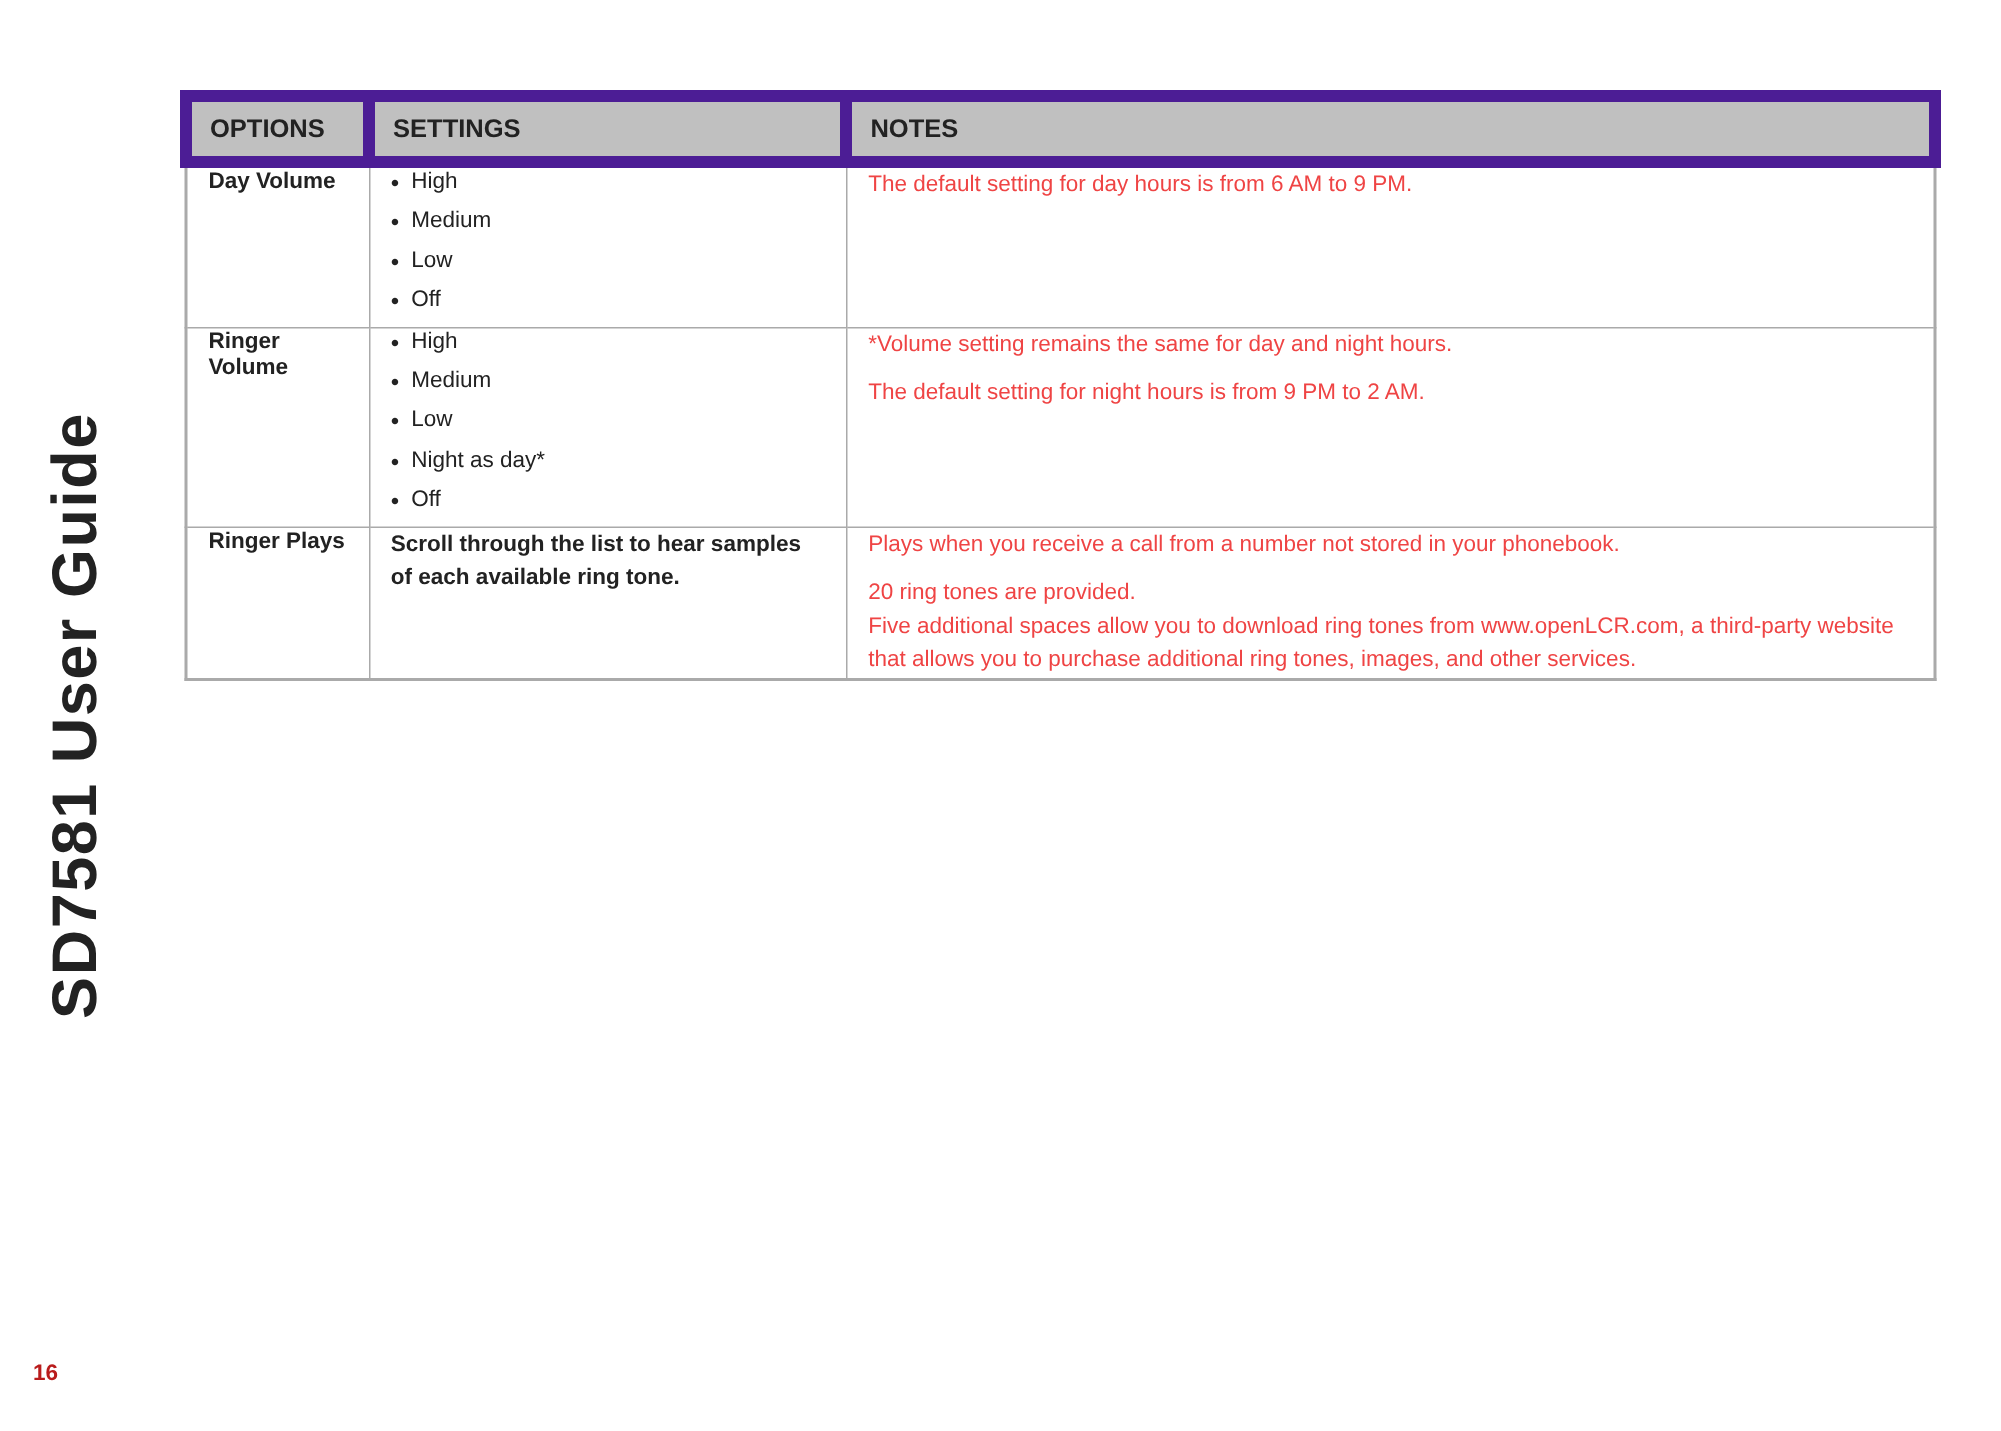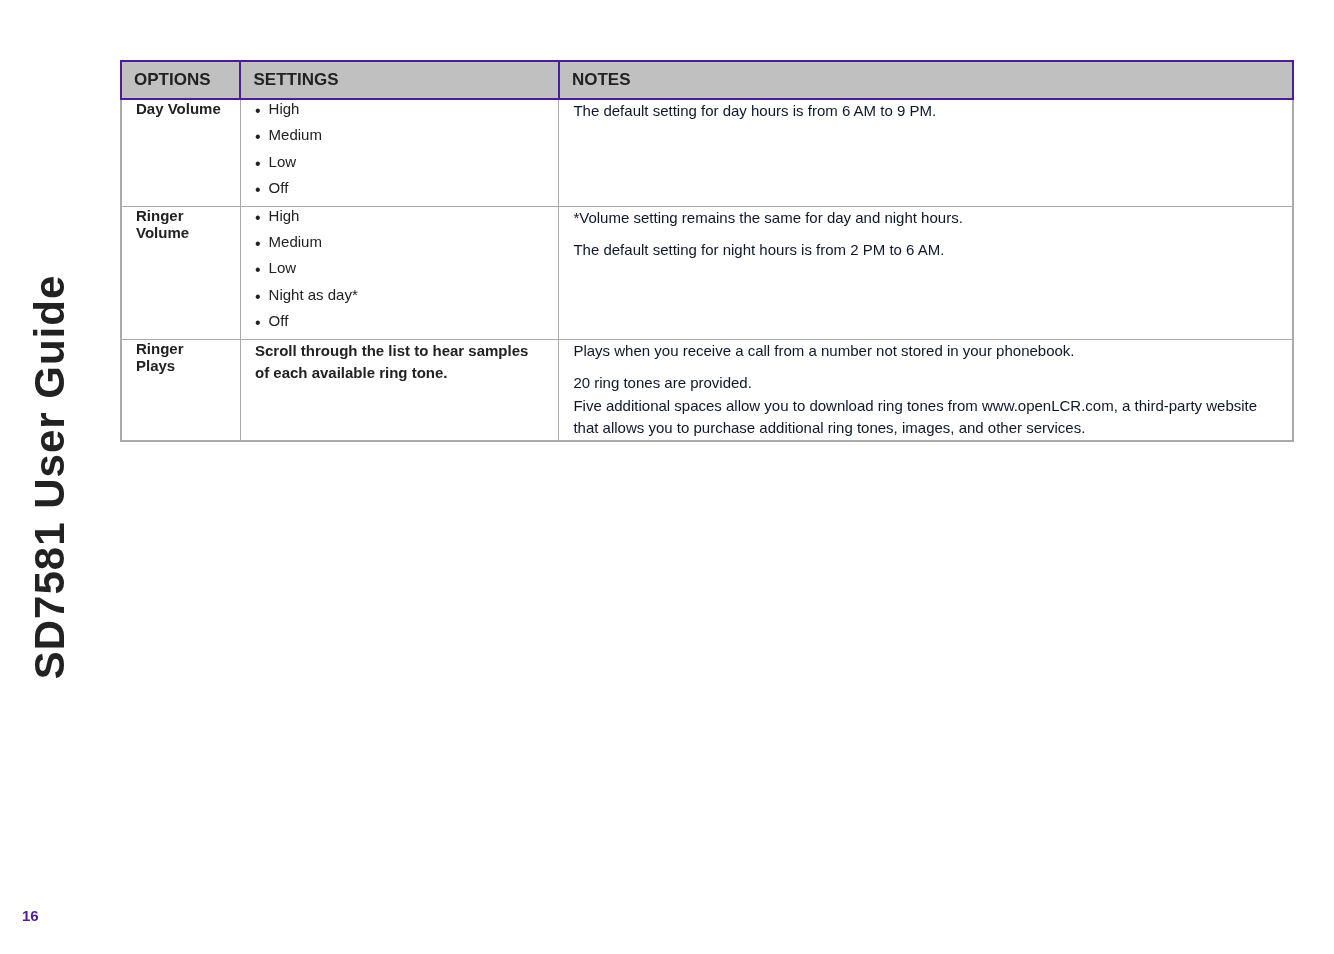--- a/index.html
+++ b/index.html
@@ -38,21 +38,21 @@
       transform: rotate(-90deg);
       letter-spacing: 1px;
     }
 
     .page-number {
       position: absolute;
       left: 22px;
       bottom: 30px;
       font-size: 15px;
       font-weight: bold;
-      color: #4c1d95;
+      color: #b91c1c;
     }
 
     .main-content {
       position: absolute;
       left: 120px;
       top: 60px;
       right: 40px;
       bottom: 60px;
     }
 
@@ -60,21 +60,21 @@
       width: 100%;
       border-collapse: collapse;
       border: 2px solid #aaa;
     }
 
     thead tr th {
       background-color: #c0c0c0;
       font-size: 17px;
       font-weight: bold;
       padding: 8px 12px;
-      border: 2px solid #4c1d95;
+      border: 8px solid #4c1d95;
       text-align: left;
       text-transform: uppercase;
     }
 
     tbody tr td {
       border: 1px solid #aaa;
       padding: 0 14px;
       vertical-align: top;
     }
 
@@ -100,21 +100,21 @@
     .settings-list li::before {
       content: "•";
       margin-right: 8px;
       font-size: 16px;
       line-height: 1.4;
     }
 
     .notes-text {
       font-size: 15px;
       line-height: 1.5;
-      color: #0f172a;
+      color: #ef4444;
     }
 
     .notes-text p {
       margin-bottom: 10px;
     }
 
     .notes-text p:last-child {
       margin-bottom: 0;
     }
   </style>
@@ -166,21 +166,21 @@
             <li>High</li>
             <li>Medium</li>
             <li>Low</li>
             <li>Night as day*</li>
             <li>Off</li>
           </ul>
         </td>
         <td>
           <div class="notes-text">
             <p>*Volume setting remains the same for day and night hours.</p>
-            <p>The default setting for night hours is from 2 PM to 6 AM.</p>
+            <p>The default setting for night hours is from 9 PM to 2 AM.</p>
           </div>
         </td>
       </tr>
 
       <tr>
         <td>
           <span class="option-label">Ringer Plays</span>
         </td>
         <td>
           <span style="font-size:15px; line-height:1.5;font-weight:bold;">Scroll through the list to hear samples of each available ring tone.</span>

